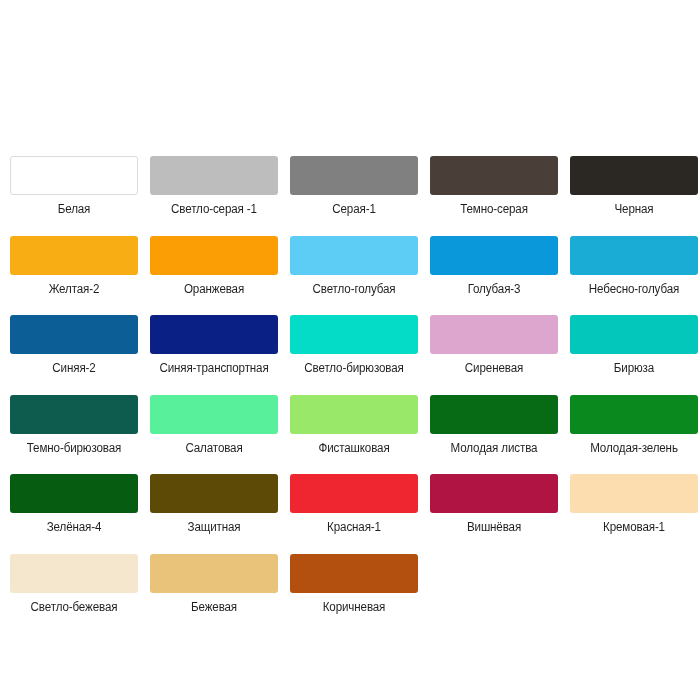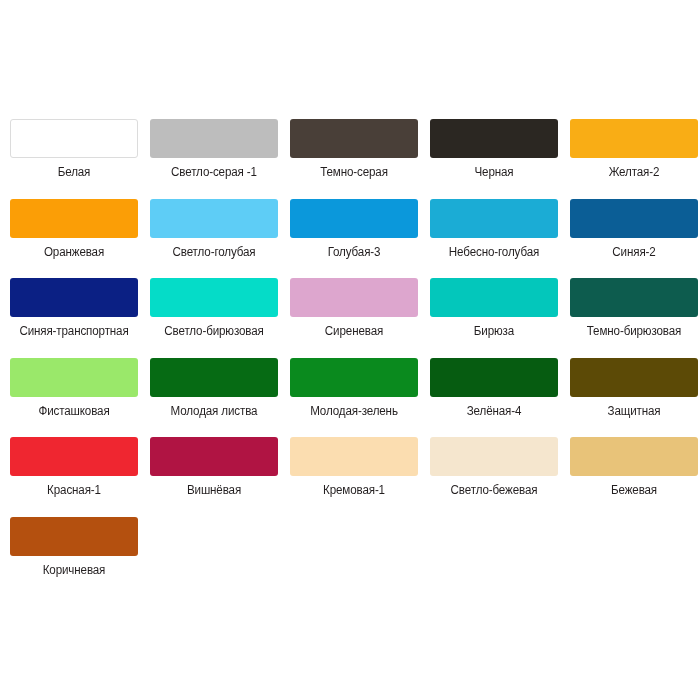--- a/index.html
+++ b/index.html
@@ -13,20 +13,21 @@
     background: #ffffff;
     font-family: "Liberation Sans", "DejaVu Sans", sans-serif;
     overflow: hidden;
   }
 
   #palette-page {
     position: relative;
     width: 700px;
     height: 540px;
     box-sizing: border-box;
+    margin-top: 37px;
   }
 
   #swatch-grid {
     position: absolute;
     left: 10px;
     top: 119px;
     width: 680px;
     display: grid;
     grid-template-columns: repeat(5, 128px);
     grid-column-gap: 12px;
@@ -77,20 +78,24 @@
   <div id="swatch-grid">
       <div class="swatch-cell">
         <div class="swatch-chip has-outline" style="background-color: rgb(255, 255, 255);"></div>
         <span class="swatch-label">Белая</span>
       </div>
       <div class="swatch-cell">
         <div class="swatch-chip" style="background-color: rgb(189, 189, 189);"></div>
         <span class="swatch-label">Светло-серая -1</span>
       </div>
       <div class="swatch-cell">
+        <div class="swatch-chip" style="background-color: rgb(128, 128, 128);"></div>
+        <span class="swatch-label">Серая-1</span>
+      </div>
+      <div class="swatch-cell">
         <div class="swatch-chip" style="background-color: rgb(73, 63, 56);"></div>
         <span class="swatch-label">Темно-серая</span>
       </div>
       <div class="swatch-cell">
         <div class="swatch-chip" style="background-color: rgb(43, 39, 34);"></div>
         <span class="swatch-label">Черная</span>
       </div>
       <div class="swatch-cell">
         <div class="swatch-chip" style="background-color: rgb(249, 173, 21);"></div>
         <span class="swatch-label">Желтая-2</span>
@@ -129,20 +134,24 @@
       </div>
       <div class="swatch-cell">
         <div class="swatch-chip" style="background-color: rgb(3, 199, 187);"></div>
         <span class="swatch-label">Бирюза</span>
       </div>
       <div class="swatch-cell">
         <div class="swatch-chip" style="background-color: rgb(13, 92, 78);"></div>
         <span class="swatch-label">Темно-бирюзовая</span>
       </div>
       <div class="swatch-cell">
+        <div class="swatch-chip" style="background-color: rgb(88, 240, 154);"></div>
+        <span class="swatch-label">Салатовая</span>
+      </div>
+      <div class="swatch-cell">
         <div class="swatch-chip" style="background-color: rgb(154, 232, 106);"></div>
         <span class="swatch-label">Фисташковая</span>
       </div>
       <div class="swatch-cell">
         <div class="swatch-chip" style="background-color: rgb(6, 107, 20);"></div>
         <span class="swatch-label">Молодая листва</span>
       </div>
       <div class="swatch-cell">
         <div class="swatch-chip" style="background-color: rgb(10, 138, 30);"></div>
         <span class="swatch-label">Молодая-зелень</span>

